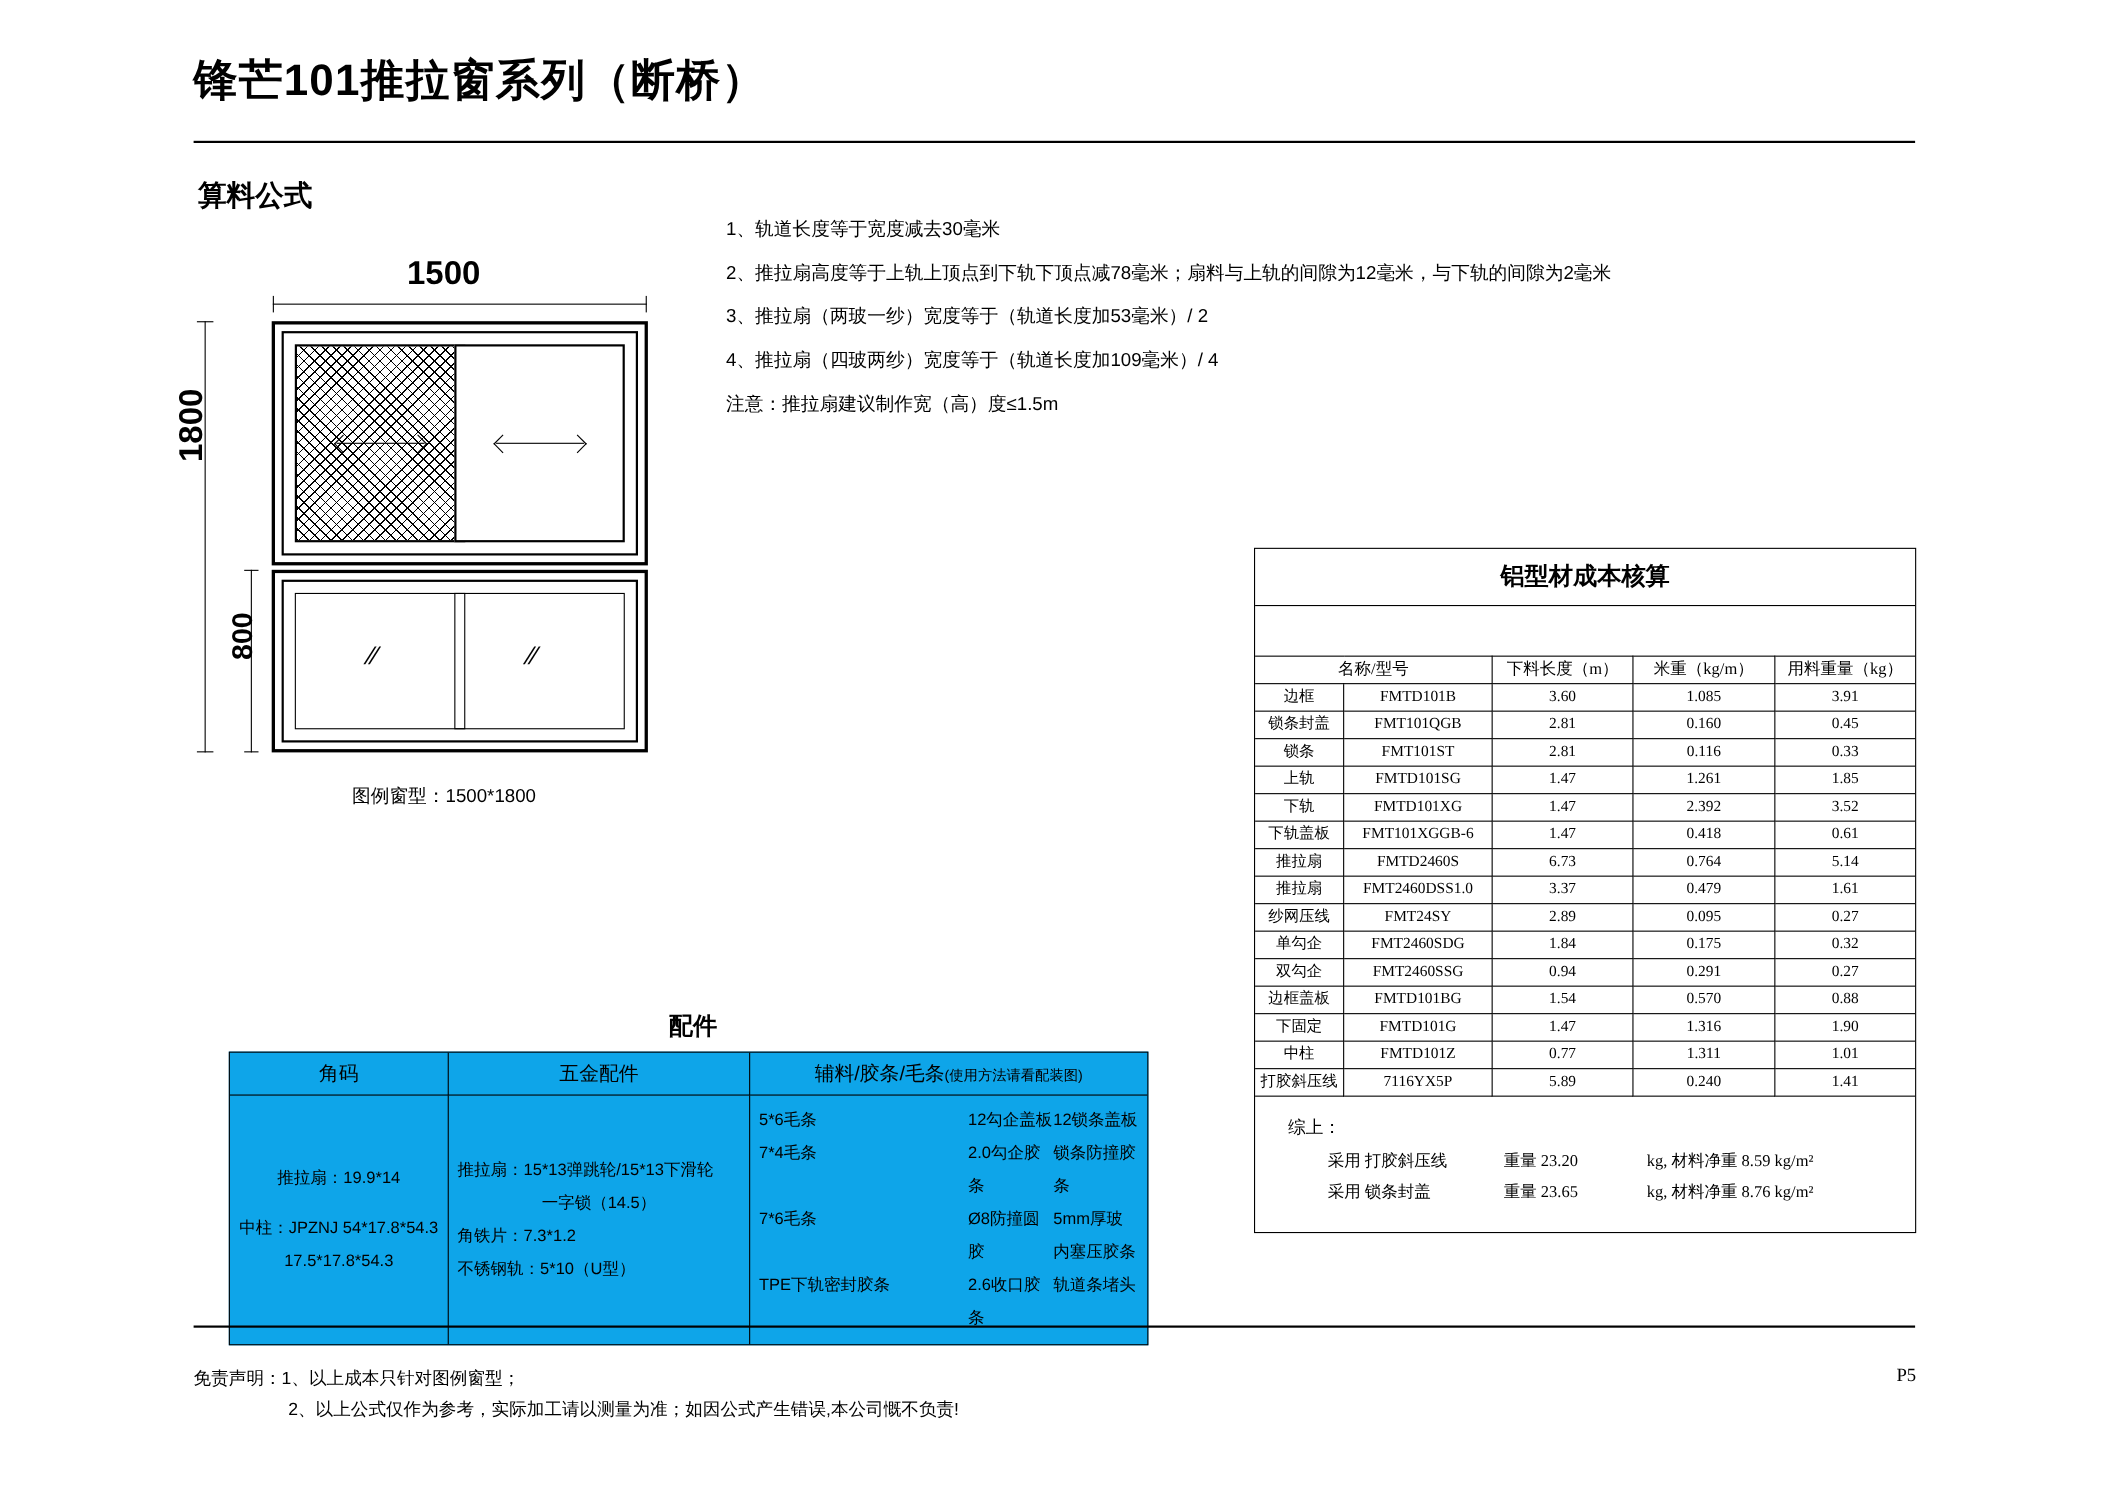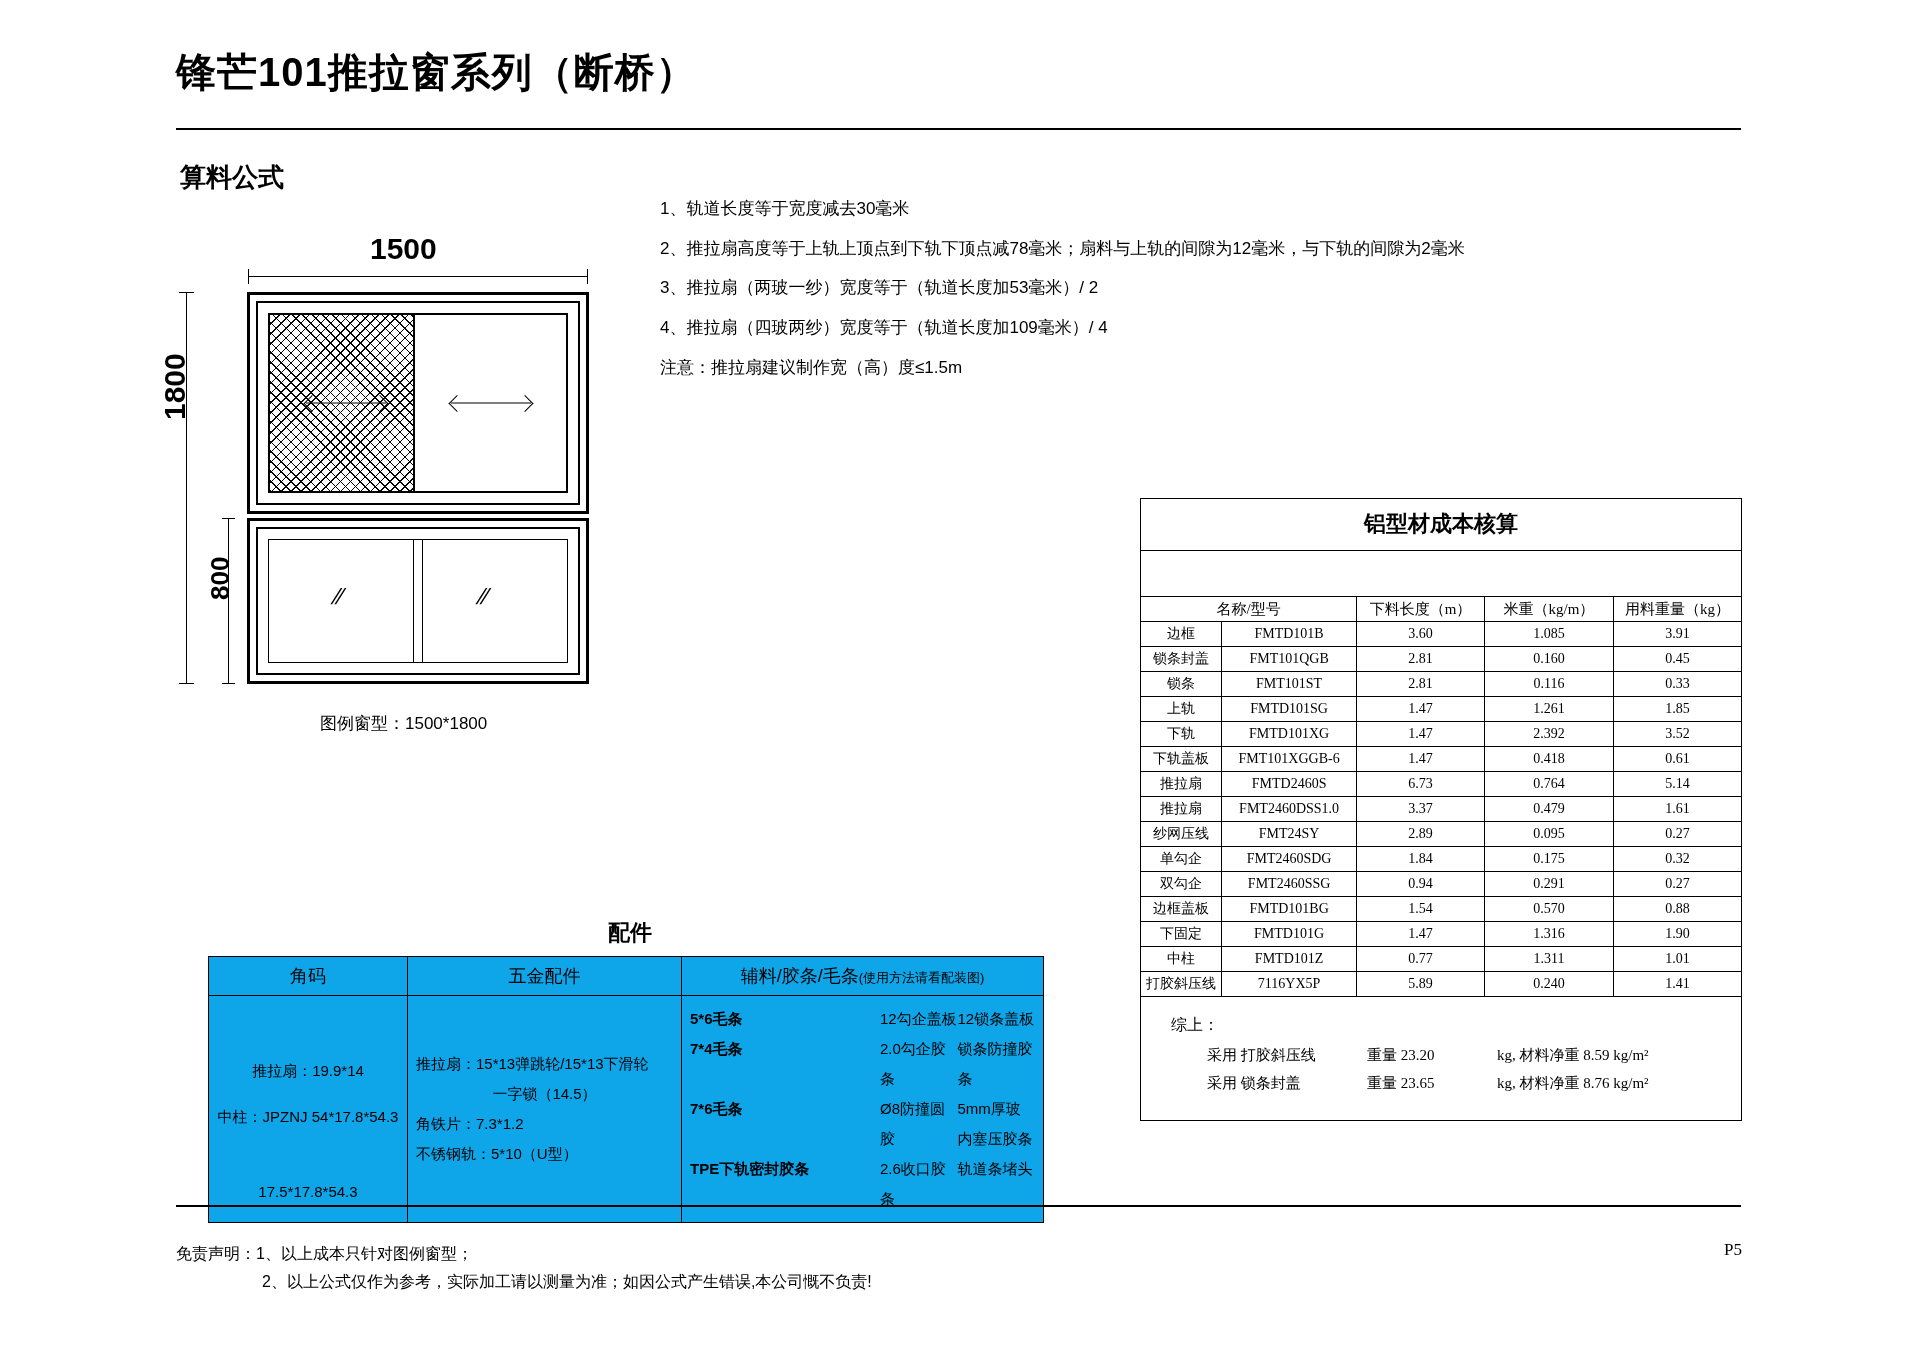--- a/index.html
+++ b/index.html
@@ -327,24 +327,24 @@
     text-align: center;
     font-weight: normal;
     font-size: 18px;
     padding: 7px 4px;
   }
   table.acc td { height: 118px; }
   table.acc tr td:first-child, table.acc tr th:first-child { border-left: none; }
   table.acc tr td:last-child, table.acc tr th:last-child { border-right: none; }
   table.acc tr:first-child th { border-top: none; }
   table.acc tr:last-child td { border-bottom: none; }
-  .cell-center { text-align: center; line-height: 2.0; font-size: 15px; margin-top: 45px; }
+  .cell-center { text-align: center; line-height: 2.0; font-size: 15px; }
   .cell-left { line-height: 2.0; font-size: 15px; }
   .two-col-row { display: flex; }
-  .two-col-row .a { width: 190px; font-weight: bold; }
+  .two-col-row .a { width: 190px; }
   .two-col-row .b { flex: 1; }
 
   
   .footer-rule {
     position: absolute;
     left: 176px;
     top: 1205px;
     width: 1565px;
     height: 2px;
     background: #000;

